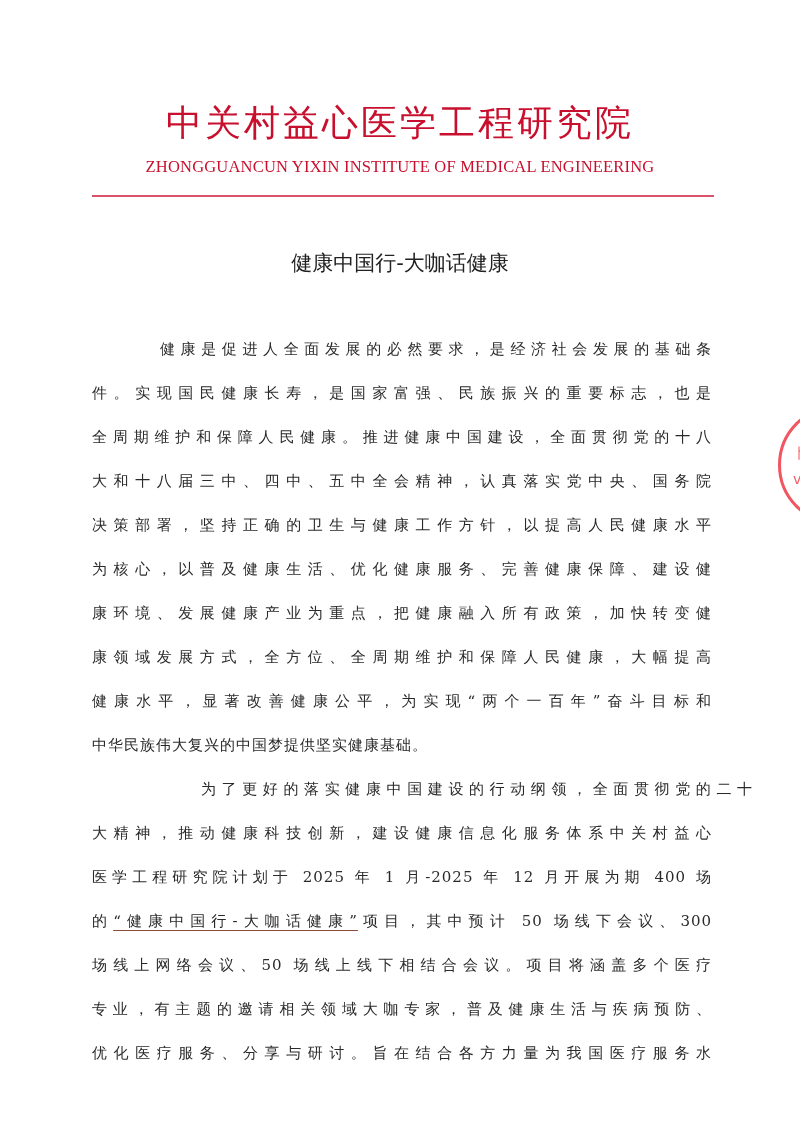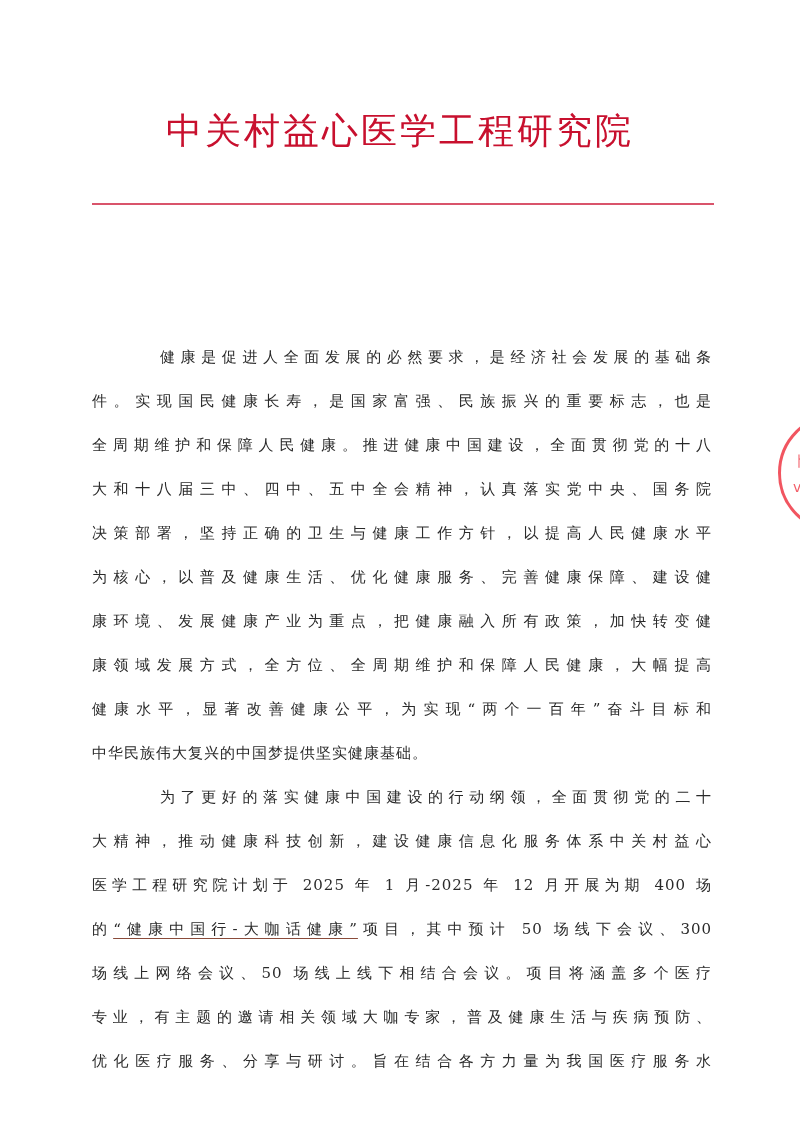--- a/index.html
+++ b/index.html
@@ -10,21 +10,21 @@
     body {
       width: 800px;
       height: 1131px;
       position: relative;
       overflow: hidden;
       font-family: "DejaVu Serif", "Liberation Serif", serif;
       color: #1a1a1a;
     }
     .page {
       position: absolute;
-      left: 0; top: 8px;
+      left: 0; top: 0;
       width: 800px;
       height: 981px;
       background: #ffffff;
     }
     
     .letterhead-cn {
       position: absolute;
       top: 101px;
       left: 0;
       width: 800px;
@@ -130,38 +130,40 @@
       width: 20px;
       opacity: 0.85;
     }
   </style>
 </head>
 <body>
 
 <div class="page">
 
   <div class="letterhead-cn">中关村益心医学工程研究院</div>
+  <div class="letterhead-en">ZHONGGUANCUN YIXIN INSTITUTE OF MEDICAL ENGINEERING</div>
   <div class="letterhead-rule"></div>
 
+  <div class="doc-title">健康中国行-大咖话健康</div>
 
   <div>
     <div class="body-line indent" style="top:337px;">健康是促进人全面发展的必然要求，是经济社会发展的基础条</div>
     <div class="body-line" style="top:381px;">件。实现国民健康长寿，是国家富强、民族振兴的重要标志，也是</div>
     <div class="body-line" style="top:425px;">全周期维护和保障人民健康。推进健康中国建设，全面贯彻党的十八</div>
     <div class="body-line" style="top:469px;">大和十八届三中、四中、五中全会精神，认真落实党中央、国务院</div>
     <div class="body-line" style="top:513px;">决策部署，坚持正确的卫生与健康工作方针，以提高人民健康水平</div>
     <div class="body-line" style="top:557px;">为核心，以普及健康生活、优化健康服务、完善健康保障、建设健</div>
     <div class="body-line" style="top:601px;">康环境、发展健康产业为重点，把健康融入所有政策，加快转变健</div>
     <div class="body-line" style="top:645px;">康领域发展方式，全方位、全周期维护和保障人民健康，大幅提高</div>
     <div class="body-line" style="top:689px;">健康水平，显著改善健康公平，为实现“两个一百年”奋斗目标和</div>
     <div class="body-line last" style="top:733px;">中华民族伟大复兴的中国梦提供坚实健康基础。</div>
   </div>
 
   <div>
-    <div class="body-line indent" style="top:777px;">为了更好的落实健康中国建设的行动纲领，全面贯彻党的二十</div>
+    <div class="body-line indent" style="top:777px;margin-left:41px;">为了更好的落实健康中国建设的行动纲领，全面贯彻党的二十</div>
     <div class="body-line" style="top:821px;">大精神，推动健康科技创新，建设健康信息化服务体系中关村益心</div>
     <div class="body-line" style="top:865px;">医学工程研究院计划于 2025 年 1 月-2025 年 12 月开展为期 400 场</div>
     <div class="body-line" style="top:909px;"><span>的</span><span class="underlined">“健康中国行-大咖话健康”</span><span>项目，其中预计 50 场线下会议、300</span></div>
     <div class="body-line" style="top:953px;">场线上网络会议、50 场线上线下相结合会议。项目将涵盖多个医疗</div>
     <div class="body-line" style="top:997px;">专业，有主题的邀请相关领域大咖专家，普及健康生活与疾病预防、</div>
     <div class="body-line" style="top:1041px;">优化医疗服务、分享与研讨。旨在结合各方力量为我国医疗服务水</div>
   </div>
 
   <div class="seal"></div>
   <div class="seal-chars">

